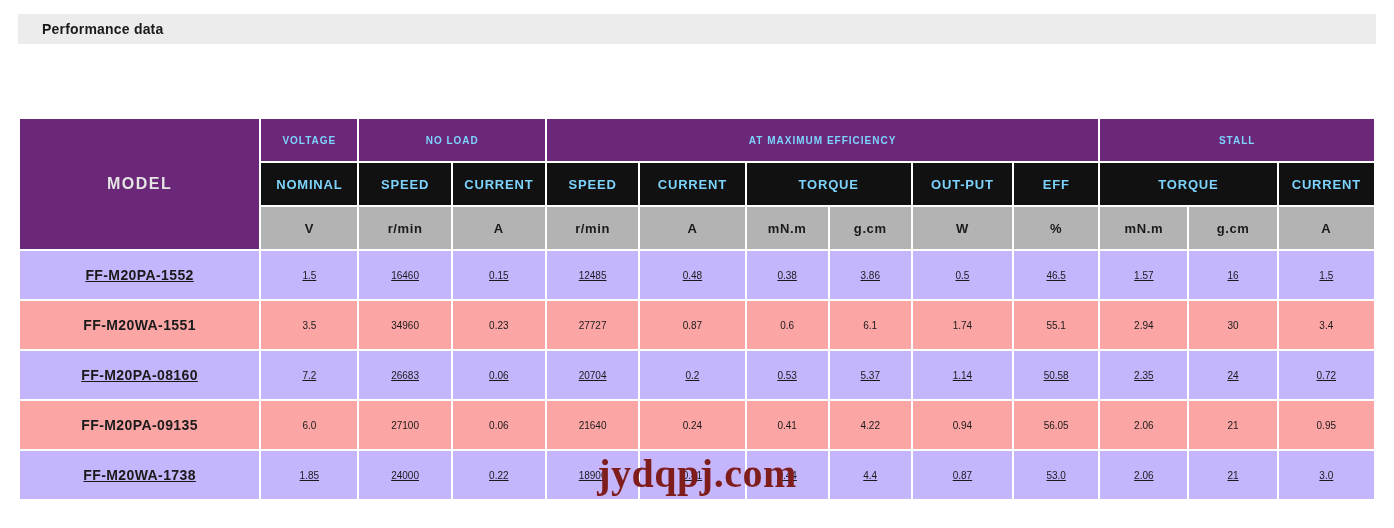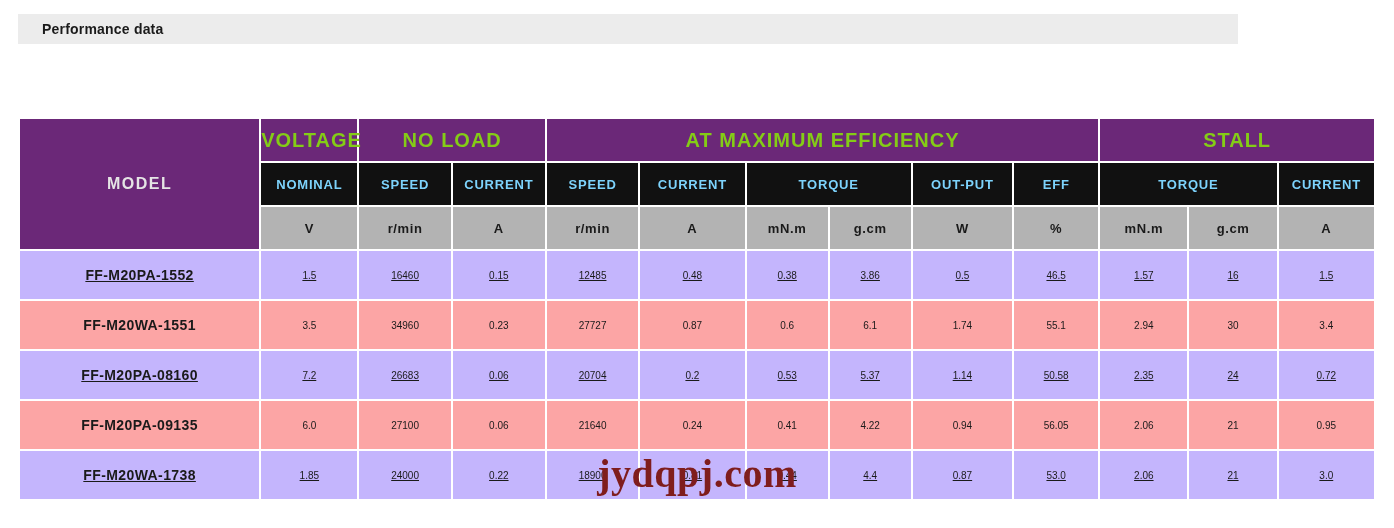--- a/index.html
+++ b/index.html
@@ -12,21 +12,21 @@
   .page {
     position: relative;
     width: 1394px;
     height: 528px;
     overflow: hidden;
   }
   
   .header-bar {
     position: absolute;
     left: 18px; top: 14px;
-    width: 1220px; height: 30px;
+    width: 1358px; height: 30px;
     background: #ececec;
     display: flex;
     align-items: center;
   }
   .header-bar .title {
     margin-left: 24px;
     font-size: 14px;
     font-weight: bold;
     color: #1a1a1a;
     letter-spacing: 0.2px;
@@ -43,22 +43,22 @@
     table-layout: fixed;
   }
   table.perf td, table.perf th {
     border: 2px solid #ffffff;
     text-align: center;
     vertical-align: middle;
     padding: 0;
   }
   .h-purple {
     background: #6b2878;
-    color: #84cc16;
-    font-size: 20px;
+    color: #7dd3fc;
+    font-size: 10px;
     font-weight: bold;
     letter-spacing: 1px;
     height: 44px;
   }
   .h-black {
     background: #111111;
     color: #7dd3fc;
     font-size: 13px;
     font-weight: bold;
     letter-spacing: 0.8px;

